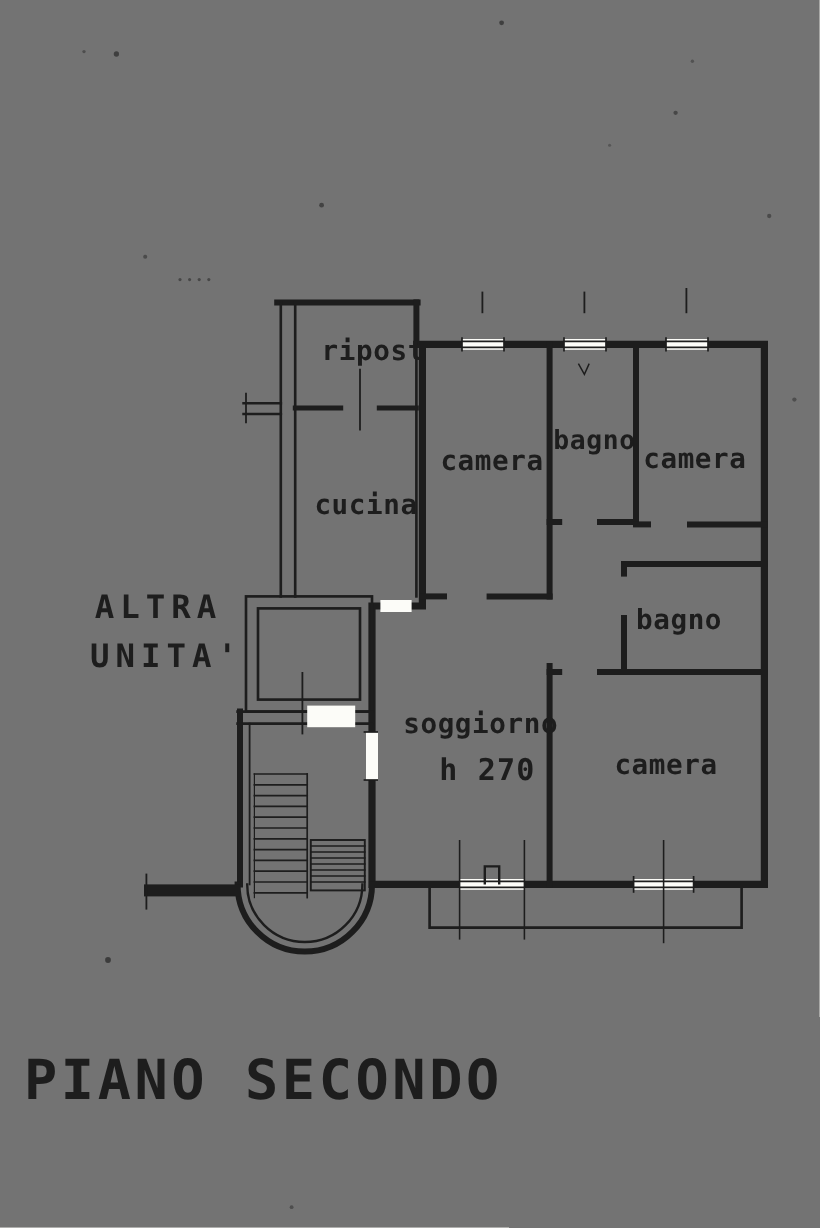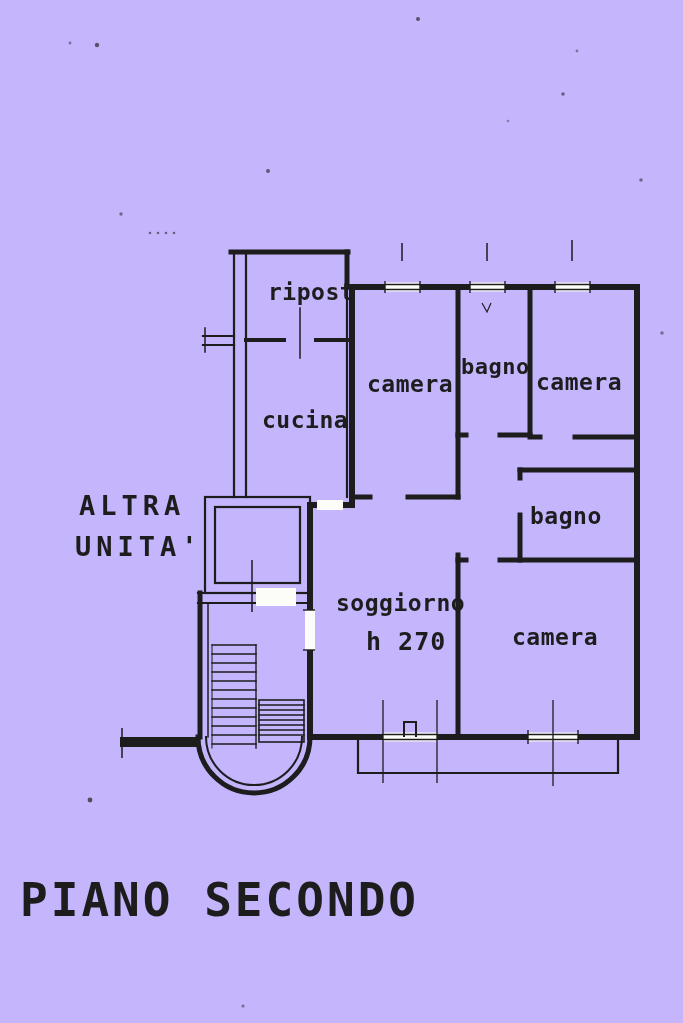--- a/index.html
+++ b/index.html
@@ -1,20 +1,20 @@
 <!DOCTYPE html>
 <html><head>
 <meta charset="utf-8">
 <style>
   html,body{margin:0;padding:0;background:#d9d9d6;}
   .page{
     position:relative;
     width:683px;height:1023px;
     margin:0 auto;
-    background:#c4b5fd;
+    background:#737373;
     overflow:hidden;
   }
   svg{position:absolute;inset:0;display:block;}
   text{
     font-family:"DejaVu Sans Mono","Liberation Mono",monospace;
     fill:#1d1d1d;
   }
   .room-label{font-size:23px;font-weight:bold;letter-spacing:.5px;}
   .room-label-sm{font-size:22px;font-weight:bold;letter-spacing:.5px;}
   .height-label{font-size:25px;font-weight:bold;letter-spacing:1px;}

